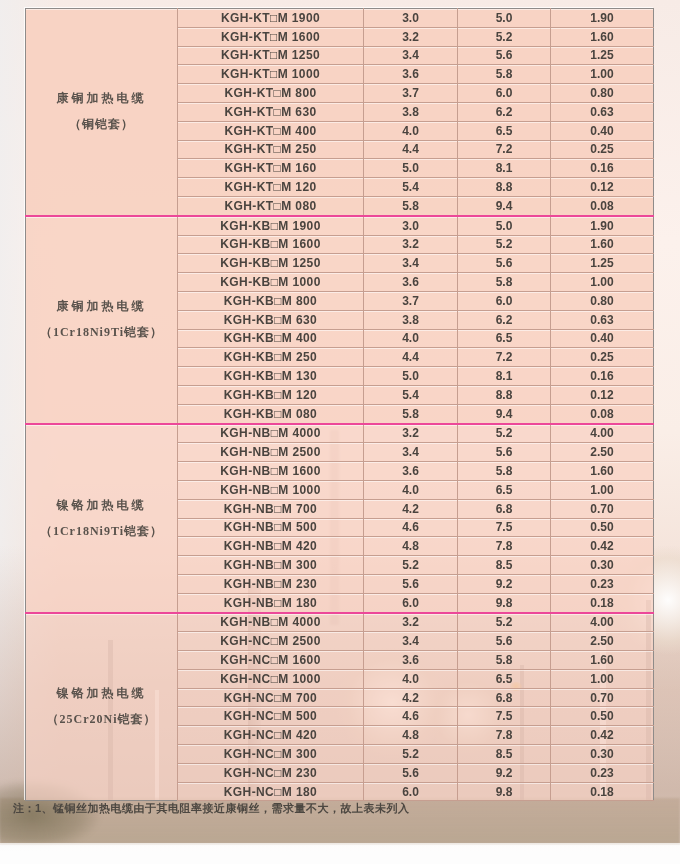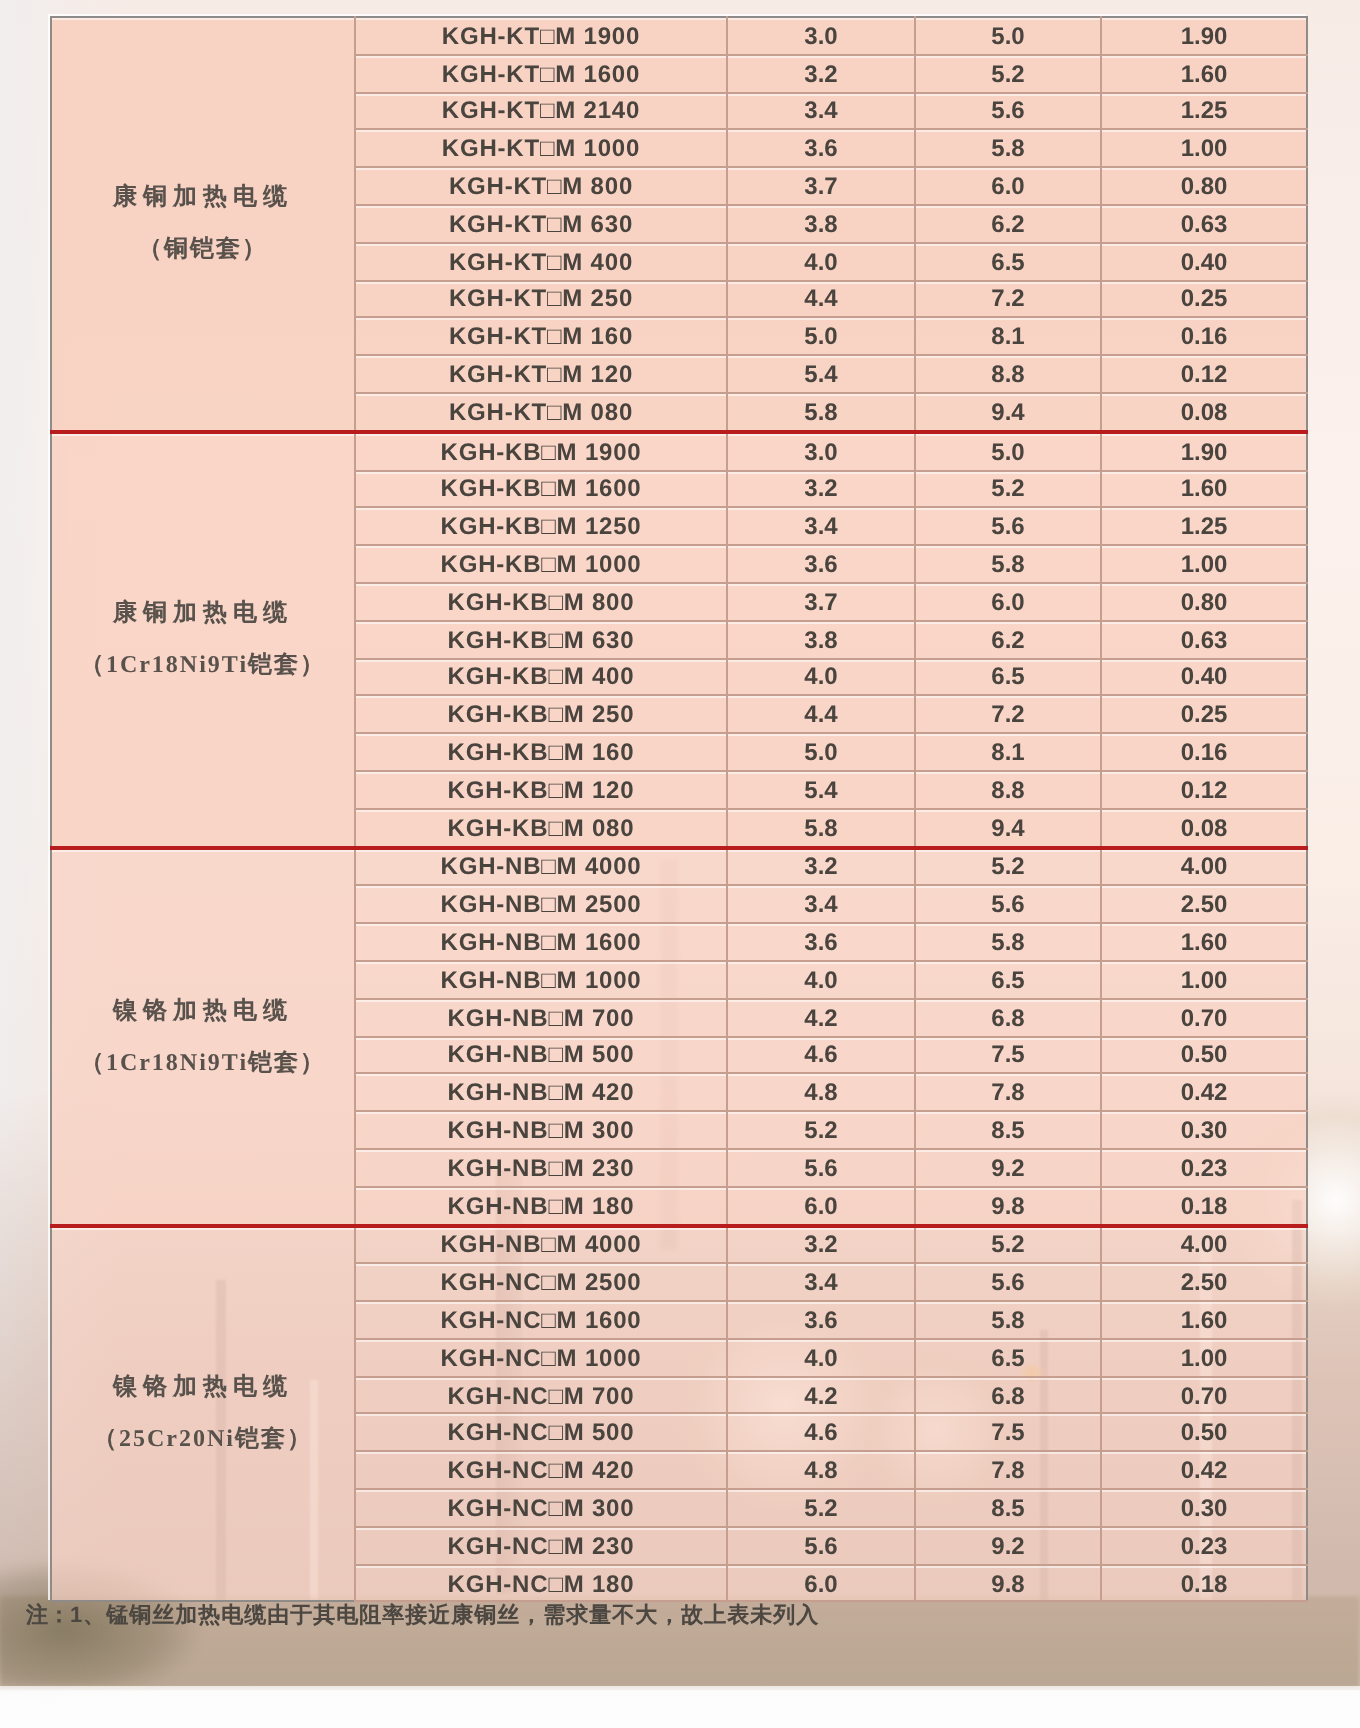--- a/index.html
+++ b/index.html
@@ -59,21 +59,21 @@
     font-size:12px; font-weight:bold; color:#4a443f;
     border-bottom:1px solid #c69e90;
     box-shadow:inset 0 1px 0 rgba(255,255,255,0.55);
     overflow:hidden; white-space:nowrap;
   }
   .spec-table td + td { border-left:1px solid #c69e90; }
   .spec-table td.cat-cell {
     border-right:1px solid #c69e90; border-bottom:none;
     padding:0 4px;
   }
-  .spec-table tbody.sec-start tr:first-child td { border-top:2px solid #b91c1c; }
+  .spec-table tbody.sec-start tr:first-child td { border-top:2px solid #ec4899; }
   tbody.s0 td { background:rgba(248,209,193,0.94); }
   tbody.s1 td { background:rgba(248,209,193,0.88); }
   tbody.s2 td { background:rgba(248,210,196,0.78); }
   tbody.s3 td { background:rgba(248,211,198,0.68); }
   .model-cell { letter-spacing:0.4px; }
   .cat-main { font-size:12px; letter-spacing:3px; color:#59524c; margin-bottom:9px; }
   .cat-sub  { font-size:12px; letter-spacing:1px; color:#59524c;font-family:Liberation Serif, serif; }
 
   
   .notes {
@@ -121,21 +121,21 @@
           <td class="value-cell">5.0</td>
           <td class="value-cell">1.90</td>
         </tr>
         <tr>
           <td class="model-cell">KGH-KT□M 1600</td>
           <td class="value-cell">3.2</td>
           <td class="value-cell">5.2</td>
           <td class="value-cell">1.60</td>
         </tr>
         <tr>
-          <td class="model-cell">KGH-KT□M 2140</td>
+          <td class="model-cell">KGH-KT□M 1250</td>
           <td class="value-cell">3.4</td>
           <td class="value-cell">5.6</td>
           <td class="value-cell">1.25</td>
         </tr>
         <tr>
           <td class="model-cell">KGH-KT□M 1000</td>
           <td class="value-cell">3.6</td>
           <td class="value-cell">5.8</td>
           <td class="value-cell">1.00</td>
         </tr>
@@ -229,21 +229,21 @@
           <td class="value-cell">6.5</td>
           <td class="value-cell">0.40</td>
         </tr>
         <tr>
           <td class="model-cell">KGH-KB□M 250</td>
           <td class="value-cell">4.4</td>
           <td class="value-cell">7.2</td>
           <td class="value-cell">0.25</td>
         </tr>
         <tr>
-          <td class="model-cell">KGH-KB□M 160</td>
+          <td class="model-cell">KGH-KB□M 130</td>
           <td class="value-cell">5.0</td>
           <td class="value-cell">8.1</td>
           <td class="value-cell">0.16</td>
         </tr>
         <tr>
           <td class="model-cell">KGH-KB□M 120</td>
           <td class="value-cell">5.4</td>
           <td class="value-cell">8.8</td>
           <td class="value-cell">0.12</td>
         </tr>

